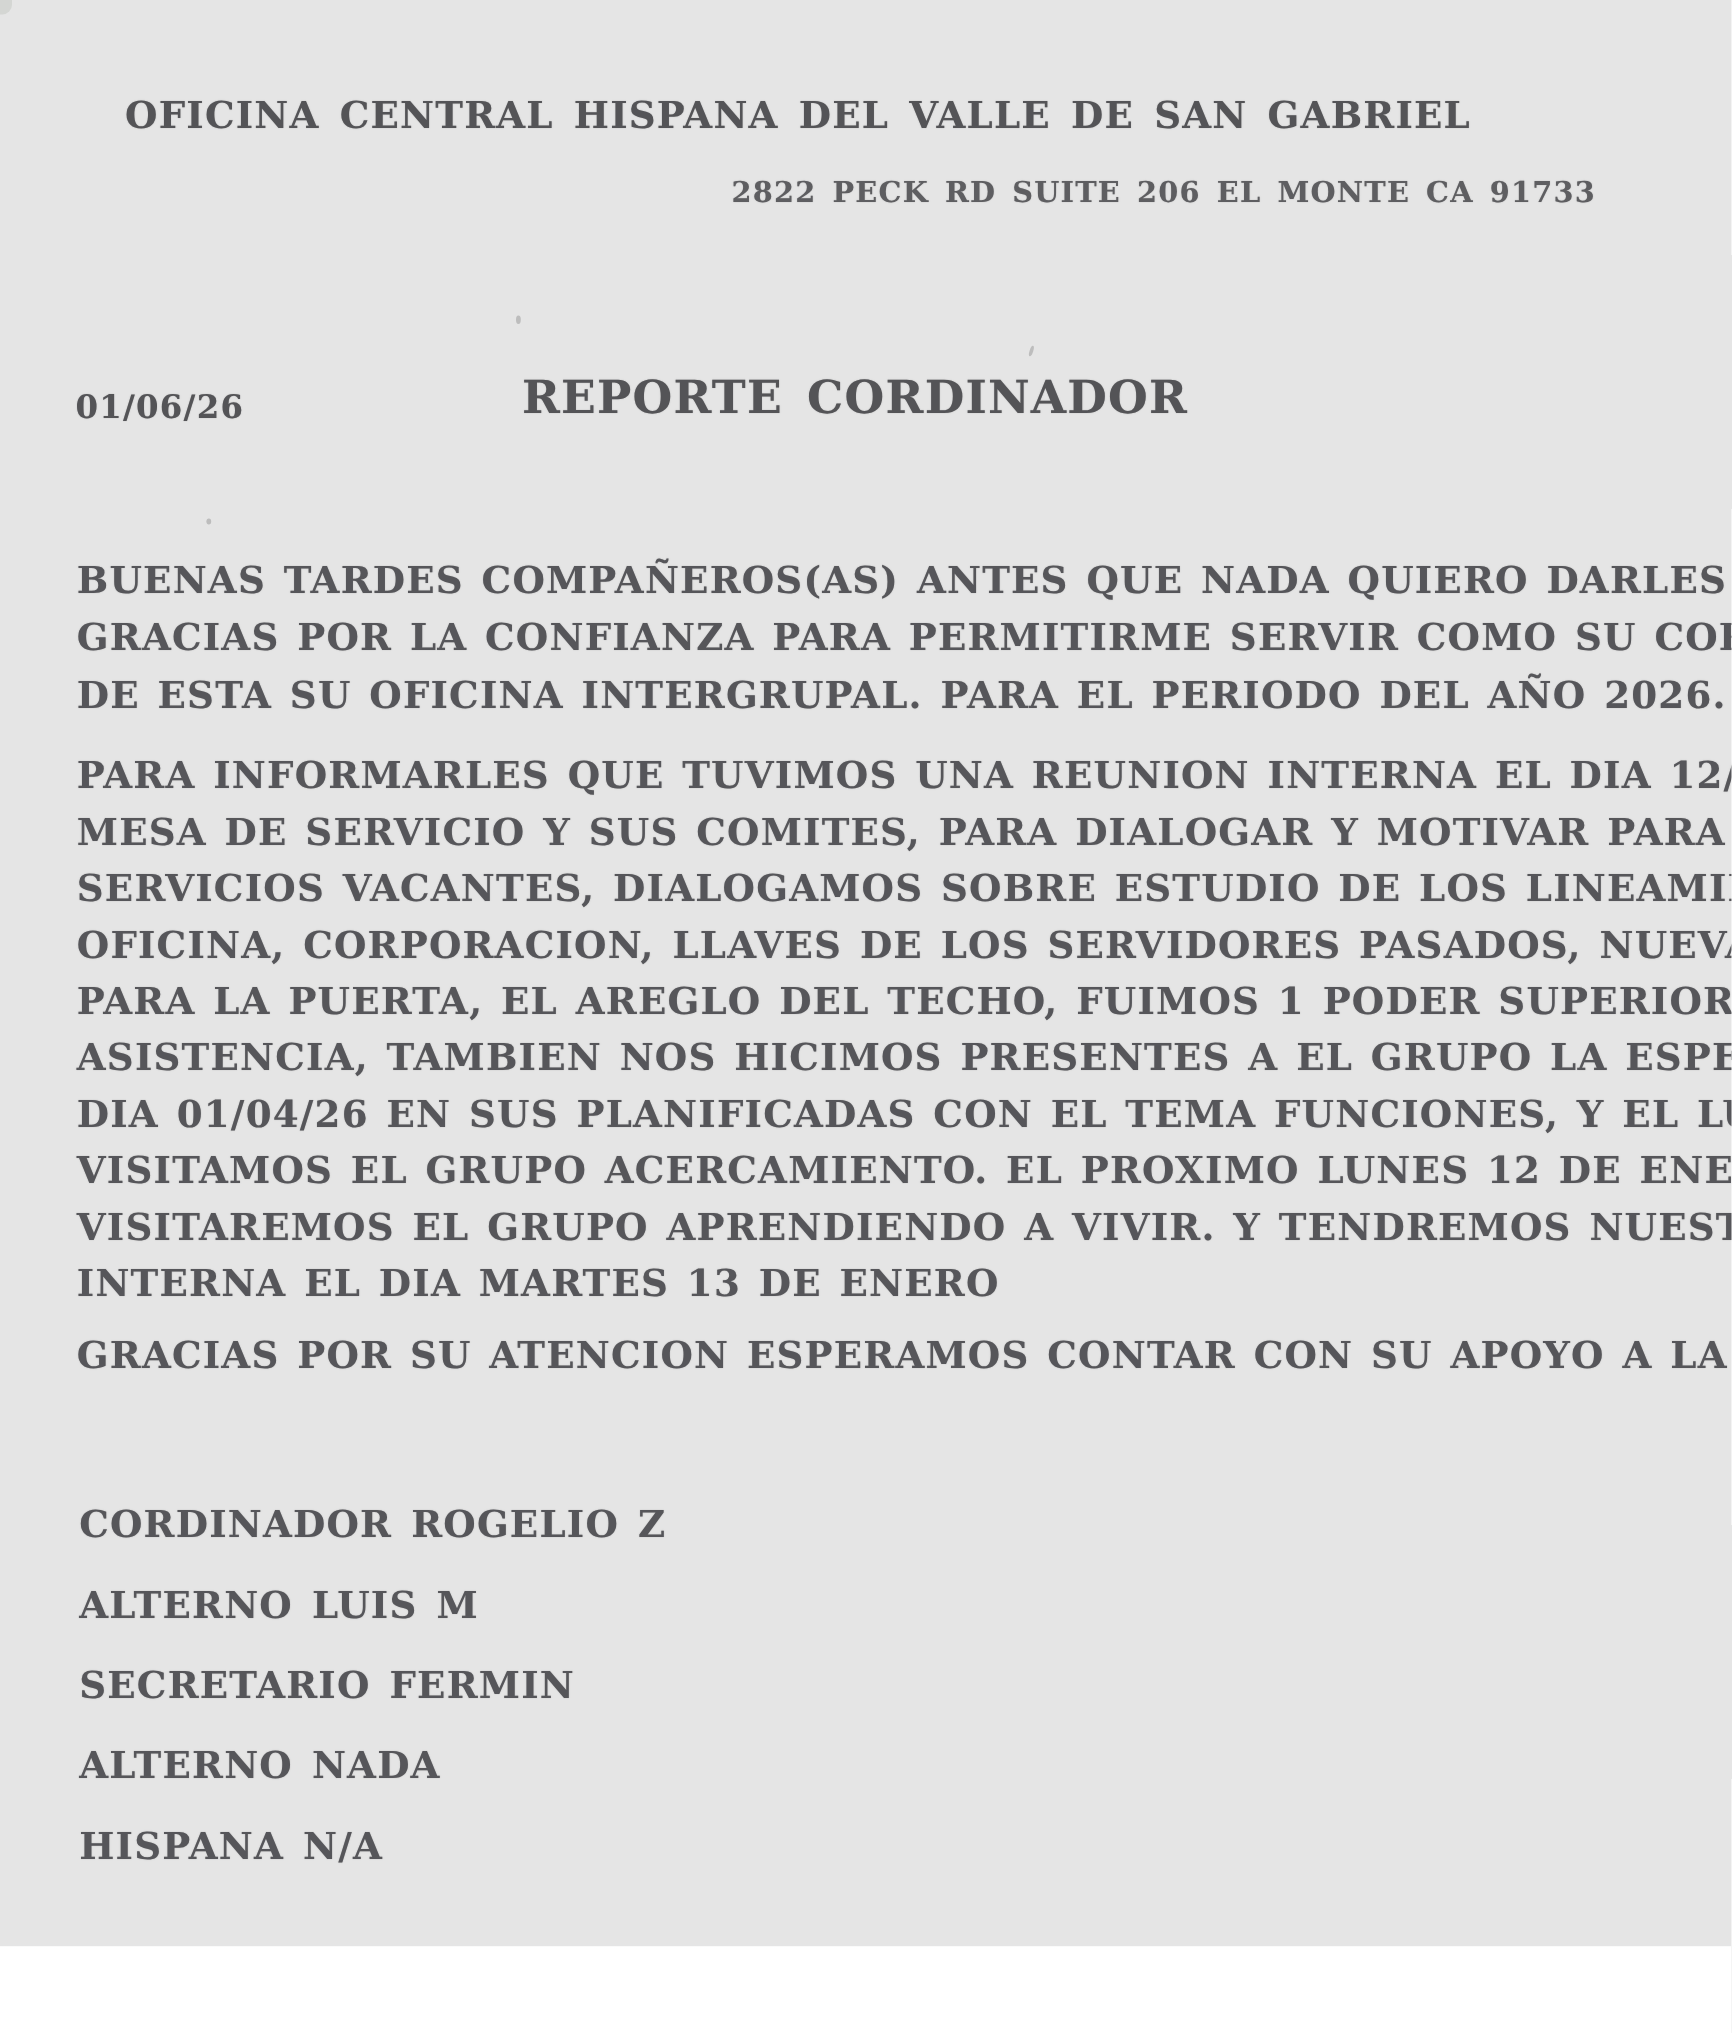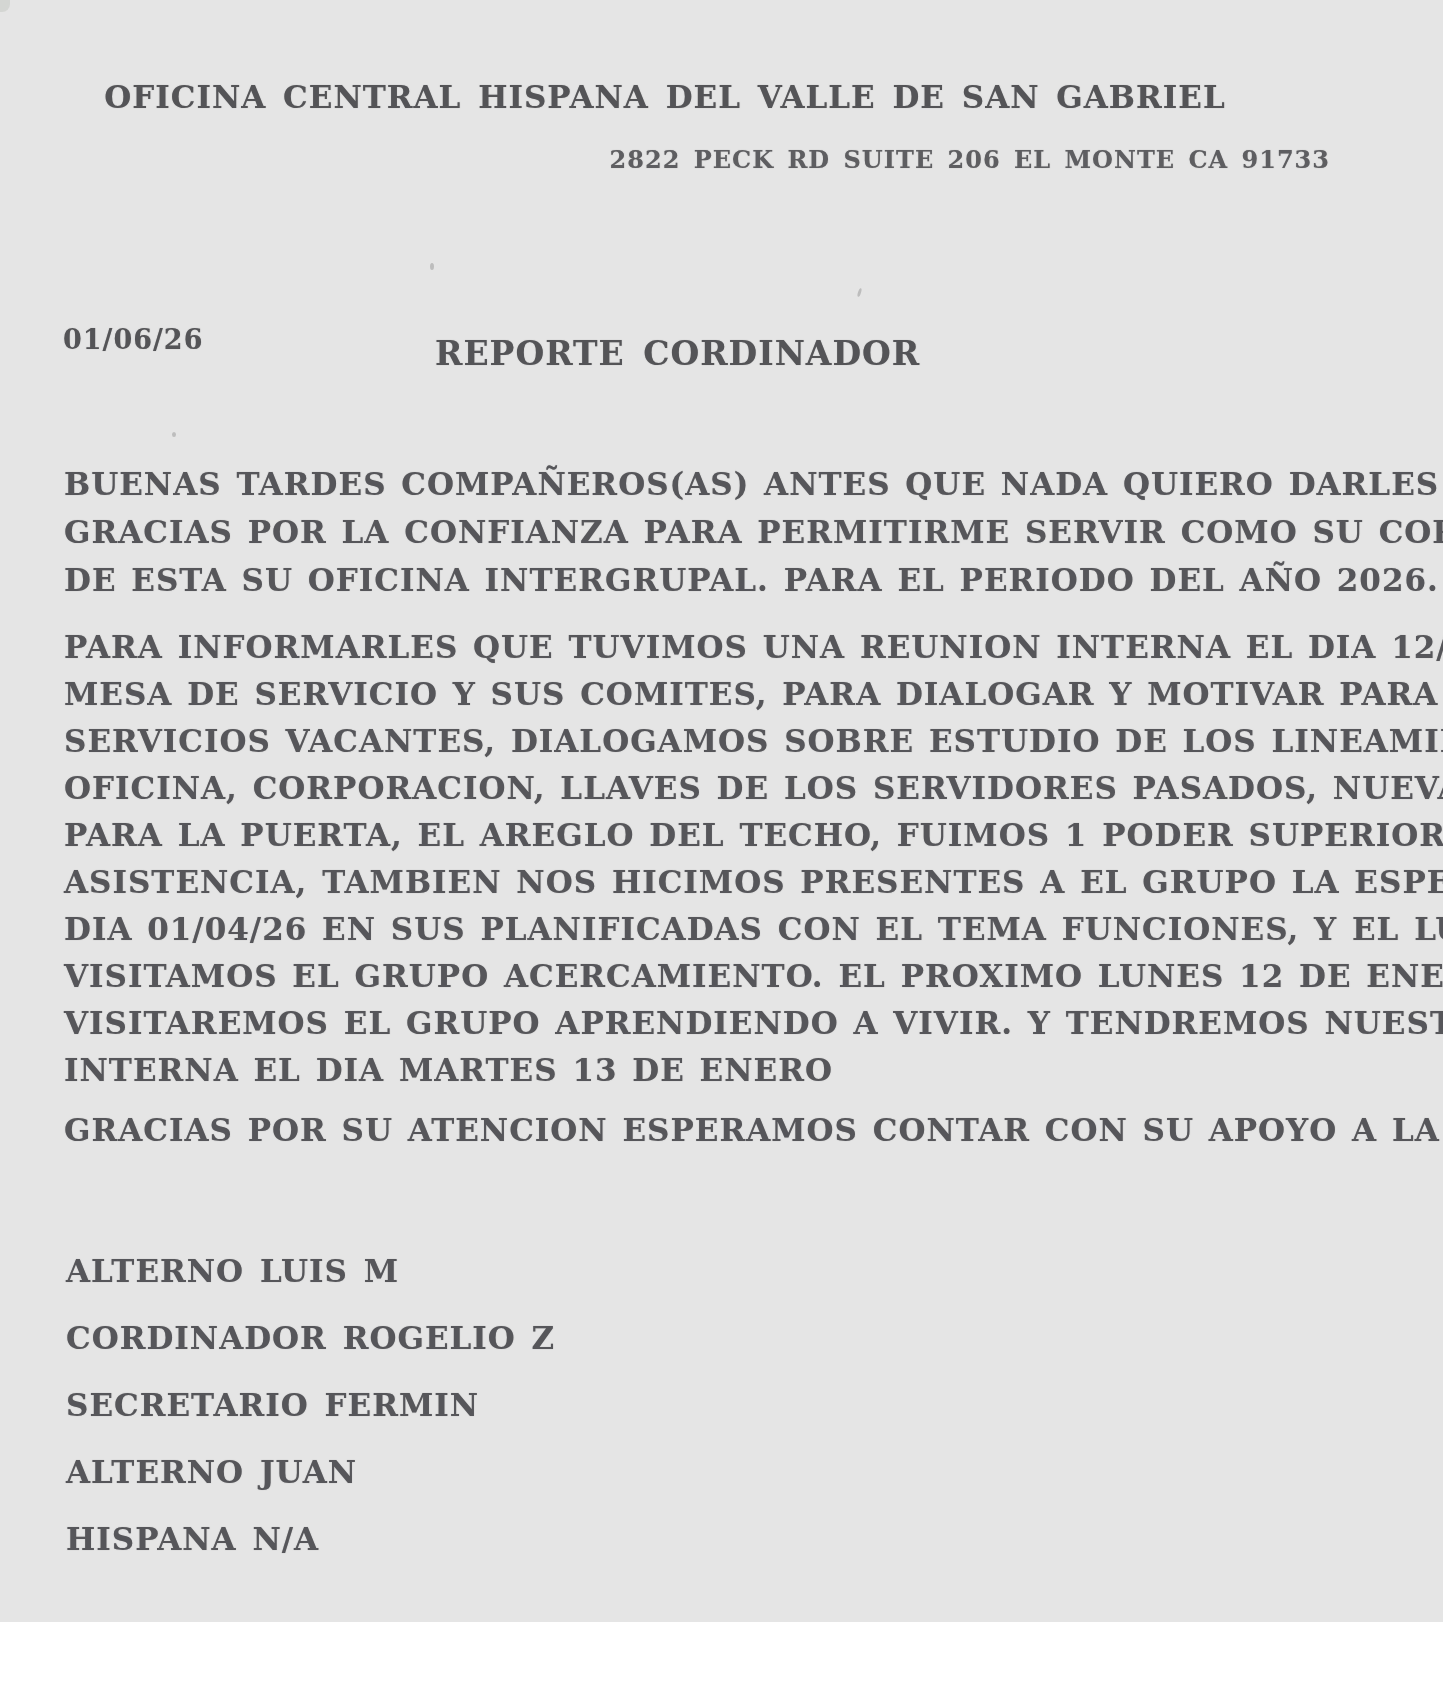--- a/index.html
+++ b/index.html
@@ -44,22 +44,22 @@
     text-align: right;
     font-size: 24px; letter-spacing: 1px; word-spacing: 4px;
     color: #5e5e61;
   }
   .report-date {
     position: absolute; left: 63px; top: 324px;
     font-size: 27px; letter-spacing: 1px;
     color: #545457;
   }
   .report-title {
-    position: absolute; left: 435px; top: 334px;
-    font-size: 33px; letter-spacing: 1px; word-spacing: 6px;
+    position: absolute; left: 435px; top: 308px;
+    font-size: 38px; letter-spacing: 1px; word-spacing: 6px;
     color: #545457;
   }
 
   .para { position: absolute; left: 64px; font-size: 31px; letter-spacing: 1px; word-spacing: 3px; }
   .para1 { top: 460px; line-height: 48px; }
   .para2 { top: 624px; line-height: 47px; }
 
   .closing {
     position: absolute; left: 64px; top: 1112px;
     font-size: 31px; letter-spacing: 1px; word-spacing: 3px;
@@ -105,20 +105,20 @@
     <div class="tl">ASISTENCIA, TAMBIEN NOS HICIMOS PRESENTES A EL GRUPO LA ESPERANZA EL</div>
     <div class="tl">DIA 01/04/26 EN SUS PLANIFICADAS CON EL TEMA FUNCIONES, Y EL LUNES 01/05/26</div>
     <div class="tl">VISITAMOS EL GRUPO ACERCAMIENTO. EL PROXIMO LUNES 12 DE ENERO</div>
     <div class="tl">VISITAREMOS EL GRUPO APRENDIENDO A VIVIR. Y TENDREMOS NUESTRA</div>
     <div class="tl">INTERNA EL DIA MARTES 13 DE ENERO</div>
   </div>
 
   <div class="closing tl">GRACIAS POR SU ATENCION ESPERAMOS CONTAR CON SU APOYO A LA OFICINA</div>
 
   <div class="signatures">
+    <div class="tl">CORDINADOR ROGELIO Z</div>
     <div class="tl">ALTERNO LUIS M</div>
-    <div class="tl">CORDINADOR ROGELIO Z</div>
     <div class="tl">SECRETARIO FERMIN</div>
-    <div class="tl">ALTERNO JUAN</div>
+    <div class="tl">ALTERNO NADA</div>
     <div class="tl">HISPANA N/A</div>
   </div>
 
 </div>
 
 </body></html>

